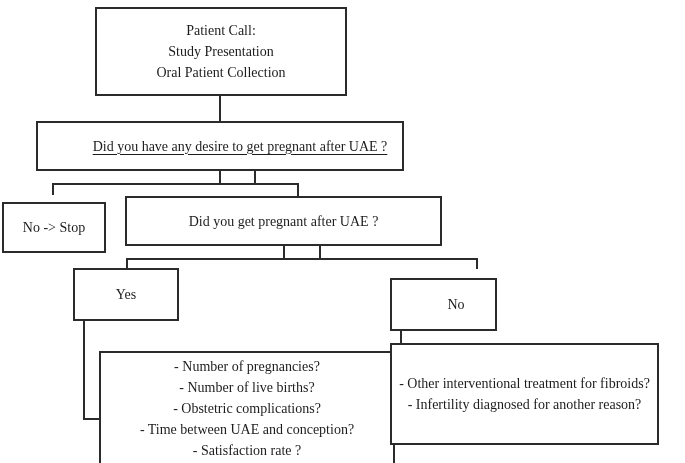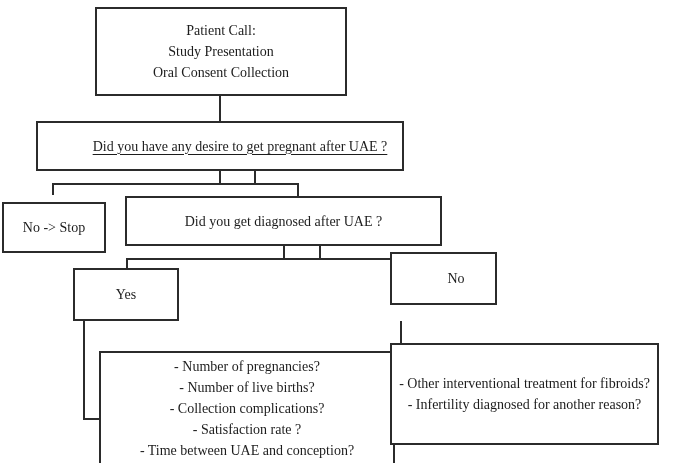--- a/index.html
+++ b/index.html
@@ -35,21 +35,21 @@
   .seg {
     position: absolute;
     background: #2b2b2b;
   }
   
   #b-patient   { left: 95px;  top: 7px;   width: 252px; height: 89px; }
   #b-desire    { left: 36px;  top: 121px; width: 368px; height: 50px; padding-left: 40px; }
   #b-nostop    { left: 2px;   top: 194px; width: 104px; height: 51px; margin-top: 8px; }
   #b-pregnant  { left: 125px; top: 196px; width: 317px; height: 50px; }
   #b-yes       { left: 73px;  top: 268px; width: 106px; height: 53px; }
-  #b-no        { left: 390px; top: 252px; width: 107px; height: 53px; padding-left: 25px; }
+  #b-no        { left: 390px; top: 278px; width: 107px; height: 53px; padding-left: 25px; }
   #b-yesdet    { left: 99px;  top: 343px; width: 296px; height: 115px; margin-top: 8px; }
   #b-nodet     { left: 390px; top: 343px; width: 269px; height: 102px; }
   
   #s1  { left: 219px; top: 96px;  width: 2px;   height: 25px; }
   #s2  { left: 219px; top: 171px; width: 2px;   height: 14px; }
   #s3  { left: 254px; top: 171px; width: 2px;   height: 14px; }
   #s4  { left: 52px;  top: 183px; width: 247px; height: 2px;  }
   #s5  { left: 52px;  top: 183px; width: 2px;   height: 12px; }
   #s6  { left: 297px; top: 183px; width: 2px;   height: 14px; }
   #s7  { left: 283px; top: 246px; width: 2px;   height: 14px; }
@@ -79,49 +79,49 @@
   <div class="seg" id="s10"></div>
   <div class="seg" id="s11"></div>
   <div class="seg" id="s12"></div>
   <div class="seg" id="s13"></div>
   <div class="seg" id="s14"></div>
   <div class="seg" id="s15"></div>
 
   <div class="box" id="b-patient">
     <span class="line">Patient Call:</span>
     <span class="line">Study Presentation</span>
-    <span class="line">Oral Consent Collection</span>
+    <span class="line">Oral Patient Collection</span>
   </div>
 
   <div class="box" id="b-desire">
     <span class="line underlined">Did you have any desire to get pregnant after UAE ?</span>
   </div>
 
   <div class="box" id="b-nostop">
     <span class="line">No -&gt; Stop</span>
   </div>
 
   <div class="box" id="b-pregnant">
-    <span class="line">Did you get diagnosed after UAE ?</span>
+    <span class="line">Did you get pregnant after UAE ?</span>
   </div>
 
   <div class="box" id="b-yes">
     <span class="line">Yes</span>
   </div>
 
   <div class="box" id="b-no">
     <span class="line">No</span>
   </div>
 
   <div class="box" id="b-yesdet">
     <span class="line">- Number of pregnancies?</span>
     <span class="line">- Number of live births?</span>
-    <span class="line">- Collection complications?</span>
+    <span class="line">- Obstetric complications?</span>
+    <span class="line">- Time between UAE and conception?</span>
     <span class="line">- Satisfaction rate ?</span>
-    <span class="line">- Time between UAE and conception?</span>
   </div>
 
   <div class="box" id="b-nodet">
     <span class="line">- Other interventional treatment for fibroids?</span>
     <span class="line">- Infertility diagnosed for another reason?</span>
   </div>
 
 </div>
 
 </body></html>

